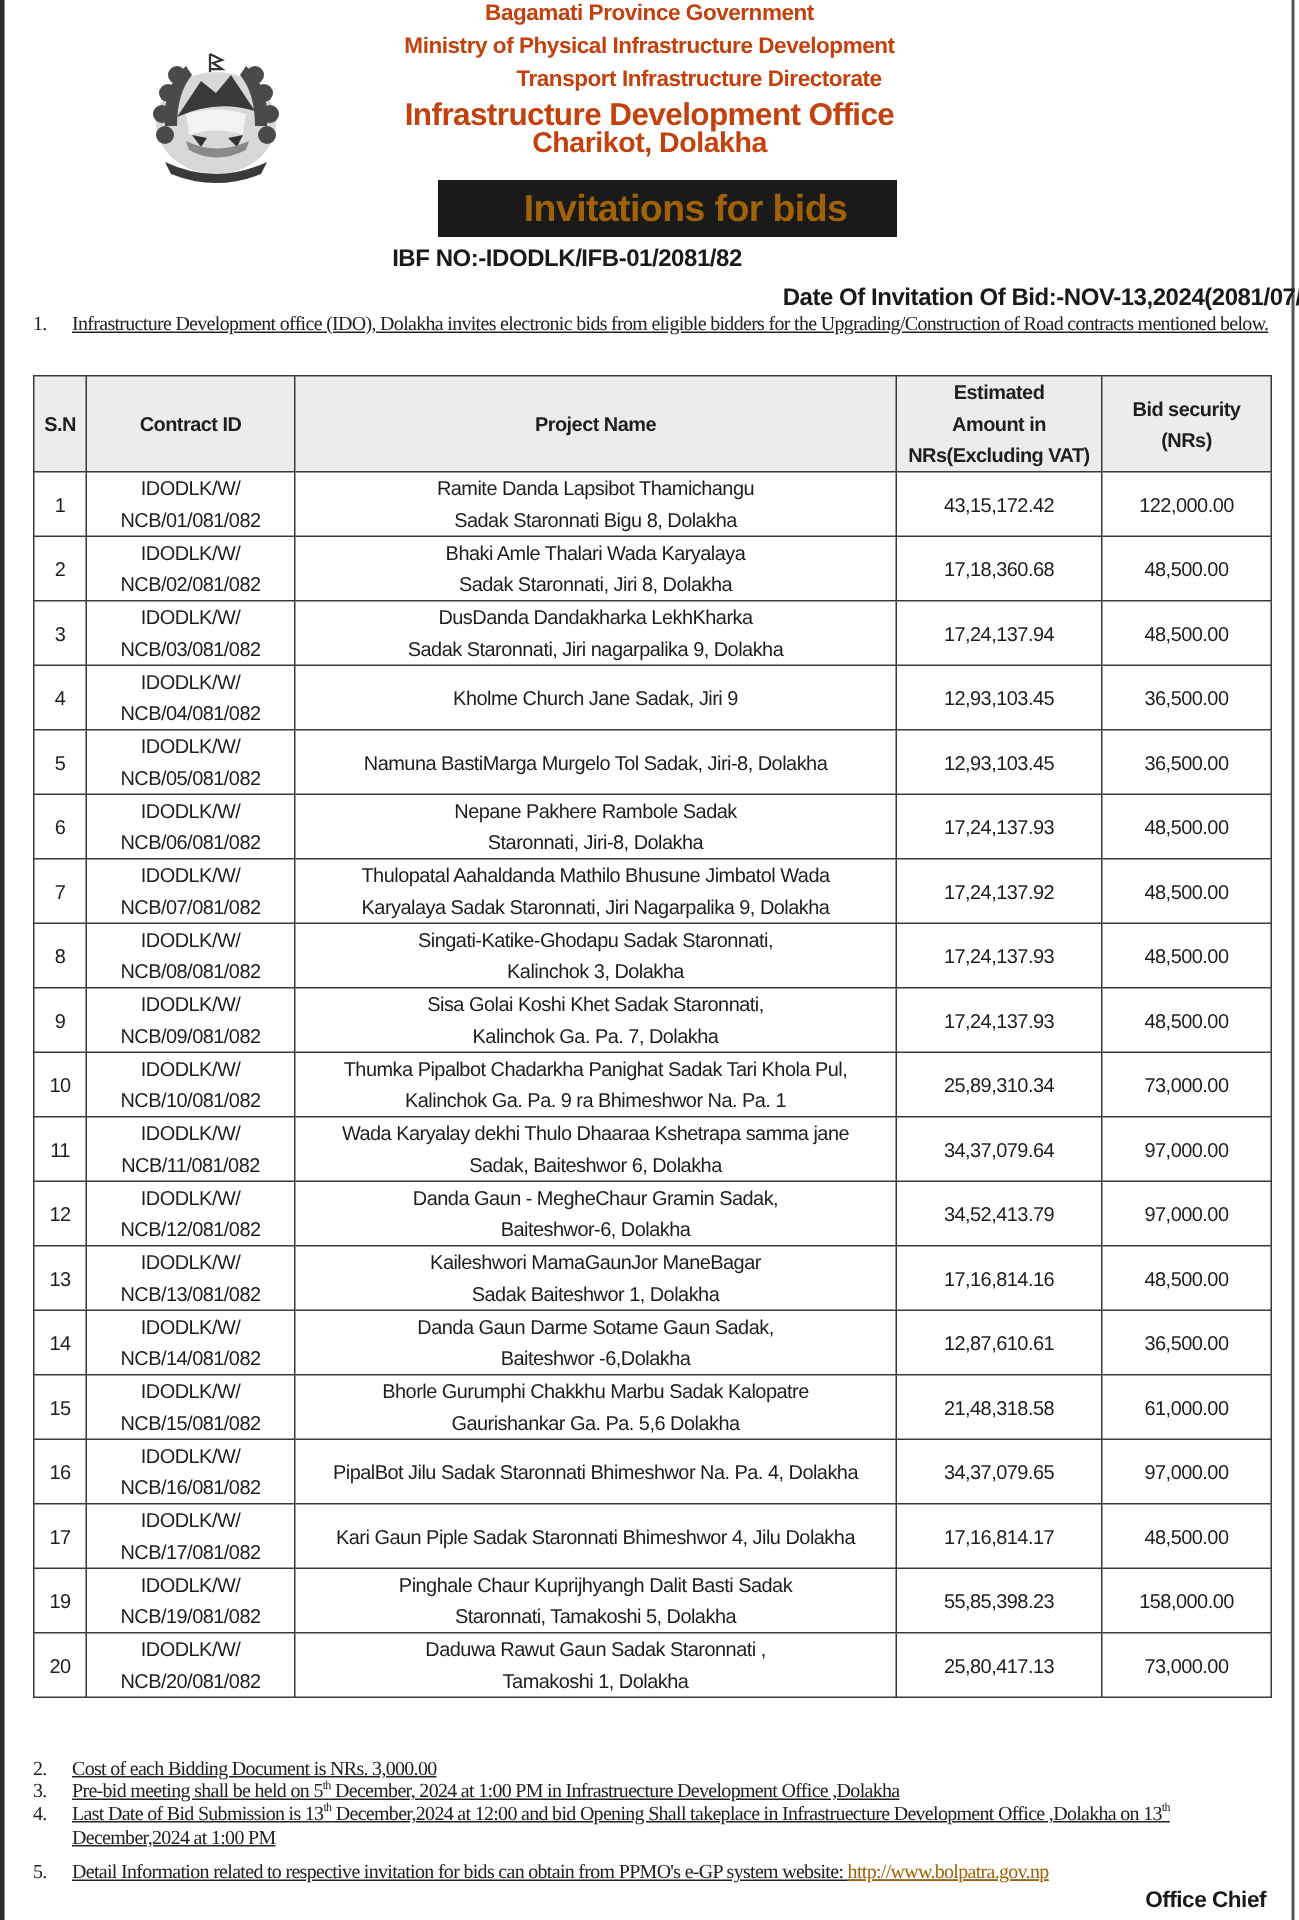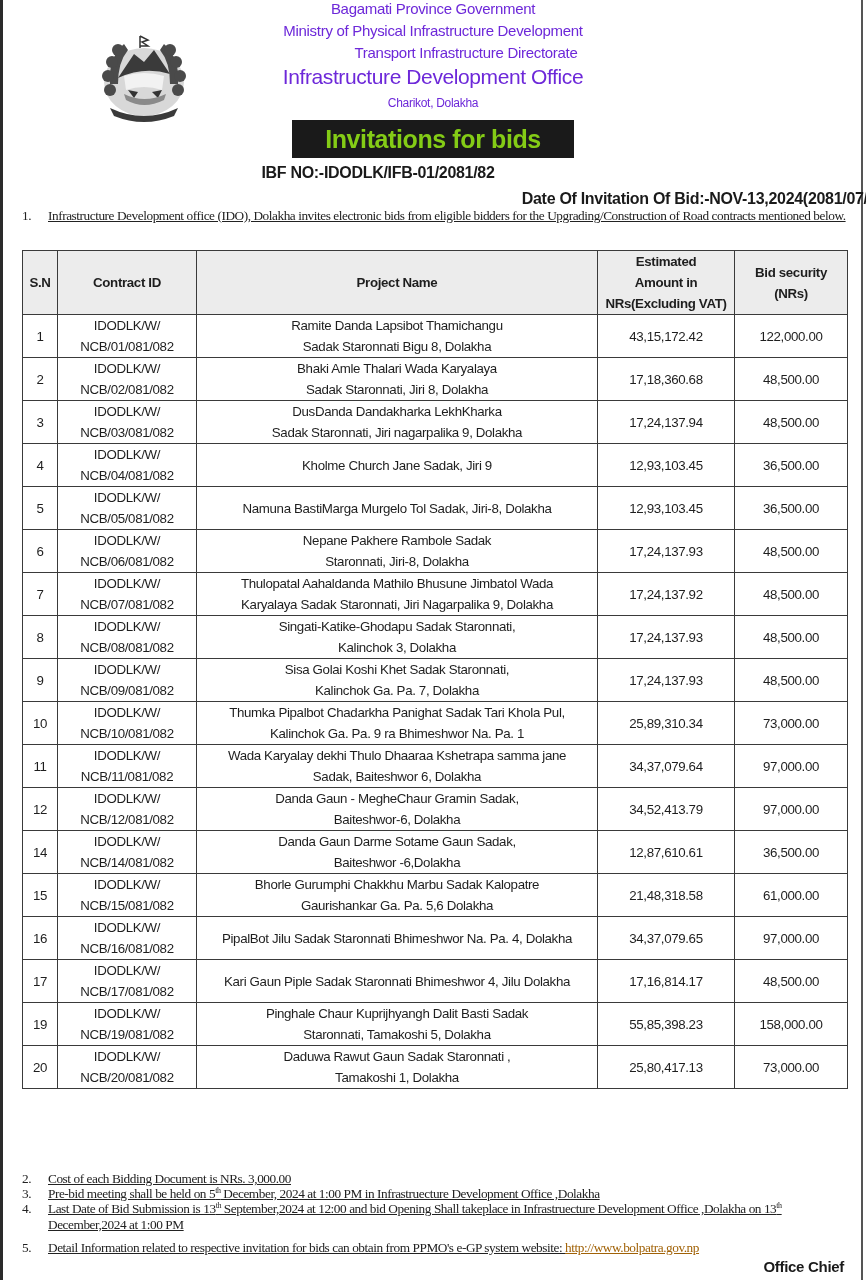--- a/index.html
+++ b/index.html
@@ -3,33 +3,33 @@
 <meta charset="utf-8">
 <style>
   html, body { margin: 0; padding: 0; }
   body {
     width: 866px; height: 1280px; overflow: hidden; position: relative;
     background: #ffffff; color: #1a1a1a;
     font-family: "Liberation Sans", sans-serif;
   }
   .edge-left { position: absolute; left: 0; top: 0; width: 3px; height: 1280px; background: #2a2a2a; }
   .edge-right { position: absolute; left: 861px; top: 0; width: 2px; height: 1280px; background: #555; }
-  .hl { position: absolute; left: 0; width: 866px; text-align: center; font-weight: normal; white-space: nowrap; color: #6d28d9; }
+  .hl { position: absolute; left: 0; width: 866px; text-align: center; font-weight: bold; white-space: nowrap; color: #c2410c; }
   .hl.l1 { top: 0px; font-size: 15px; letter-spacing: -0.3px; }
   .hl.l2 { top: 22px; font-size: 15px; letter-spacing: -0.3px; }
   .hl.l3 { top: 44px; font-size: 15px; letter-spacing: -0.3px; margin-left: 33px; }
   .hl.l4 { top: 65px; font-size: 21px; letter-spacing: -0.4px; }
-  .hl.l5 { top: 96px; font-size: 12px; letter-spacing: -0.3px; }
+  .hl.l5 { top: 85px; font-size: 19px; letter-spacing: -0.3px; }
 
   .emblem { position: absolute; left: 88px; top: 28px; width: 112px; height: 100px; }
 
   .ifb-banner {
     position: absolute; left: 292px; top: 120px; width: 282px; height: 38px;
-    background: #1a1a1a; color: #84cc16; font-weight: bold; font-size: 25px;
-    display: flex; align-items: center; justify-content: center; letter-spacing: -0.4px;
+    background: #1a1a1a; color: #a16207; font-weight: bold; font-size: 25px;
+    display: flex; align-items: center; justify-content: center; letter-spacing: -0.4px; padding-left: 24px;
   }
   .ibf-no { position: absolute; left: 0; top: 164px; width: 756px; text-align: center; font-weight: bold; font-size: 16px; letter-spacing: -0.3px; }
   .inv-date { position: absolute; left: 0; top: 190px; width: 866px; text-align: right; font-weight: bold; font-size: 16px; letter-spacing: -0.3px; margin-left: 24px; }
 
   .para { position: absolute; left: 0; width: 866px; font-size: 13.3px; letter-spacing: -0.45px; line-height: 15.5px; color: #222; font-family: "Liberation Serif", serif; }
   .para .num { position: absolute; left: 22px; }
   .para .txt { position: absolute; left: 48px; width: 800px; text-decoration: underline; }
   .p1 { top: 208px; }
 
   table.bids {
@@ -250,20 +250,31 @@
         <td>
           <div>IDODLK/W/</div>
           <div>NCB/12/081/082</div>
         </td>
         <td class="proj">Danda Gaun - MegheChaur Gramin Sadak,
 Baiteshwor-6, Dolakha</td>
         <td>34,52,413.79</td>
         <td>97,000.00</td>
       </tr>
       <tr>
+        <td>13</td>
+        <td>
+          <div>IDODLK/W/</div>
+          <div>NCB/13/081/082</div>
+        </td>
+        <td class="proj">Kaileshwori MamaGaunJor ManeBagar
+Sadak Baiteshwor 1, Dolakha</td>
+        <td>17,16,814.16</td>
+        <td>48,500.00</td>
+      </tr>
+      <tr>
         <td>14</td>
         <td>
           <div>IDODLK/W/</div>
           <div>NCB/14/081/082</div>
         </td>
         <td class="proj">Danda Gaun Darme Sotame Gaun Sadak,
 Baiteshwor -6,Dolakha</td>
         <td>12,87,610.61</td>
         <td>36,500.00</td>
       </tr>
@@ -326,20 +337,20 @@
 <div class="para p2">
   <span class="num">2.</span>
   <span class="txt">Cost of each Bidding Document is NRs. 3,000.00</span>
 </div>
 <div class="para p3">
   <span class="num">3.</span>
   <span class="txt"><span>Pre-bid meeting shall be held on 5</span><sup>th</sup><span> December, 2024 at 1:00 PM in Infrastruecture Development Office ,Dolakha</span></span>
 </div>
 <div class="para p4">
   <span class="num">4.</span>
-  <span class="txt"><span>Last Date of Bid Submission is 13</span><sup>th</sup><span> September,2024 at 12:00 and bid Opening Shall takeplace in Infrastruecture Development Office ,Dolakha on 13</span><sup>th</sup><span> December,2024 at 1:00 PM</span></span>
+  <span class="txt"><span>Last Date of Bid Submission is 13</span><sup>th</sup><span> December,2024 at 12:00 and bid Opening Shall takeplace in Infrastruecture Development Office ,Dolakha on 13</span><sup>th</sup><span> December,2024 at 1:00 PM</span></span>
 </div>
 <div class="para p5">
   <span class="num">5.</span>
   <span class="txt"><span>Detail Information related to respective invitation for bids can obtain from PPMO's e-GP system website: </span><span class="link">http://www.bolpatra.gov.np</span></span>
 </div>
 
 <div class="chief">Office Chief</div>
 
 </body></html>

